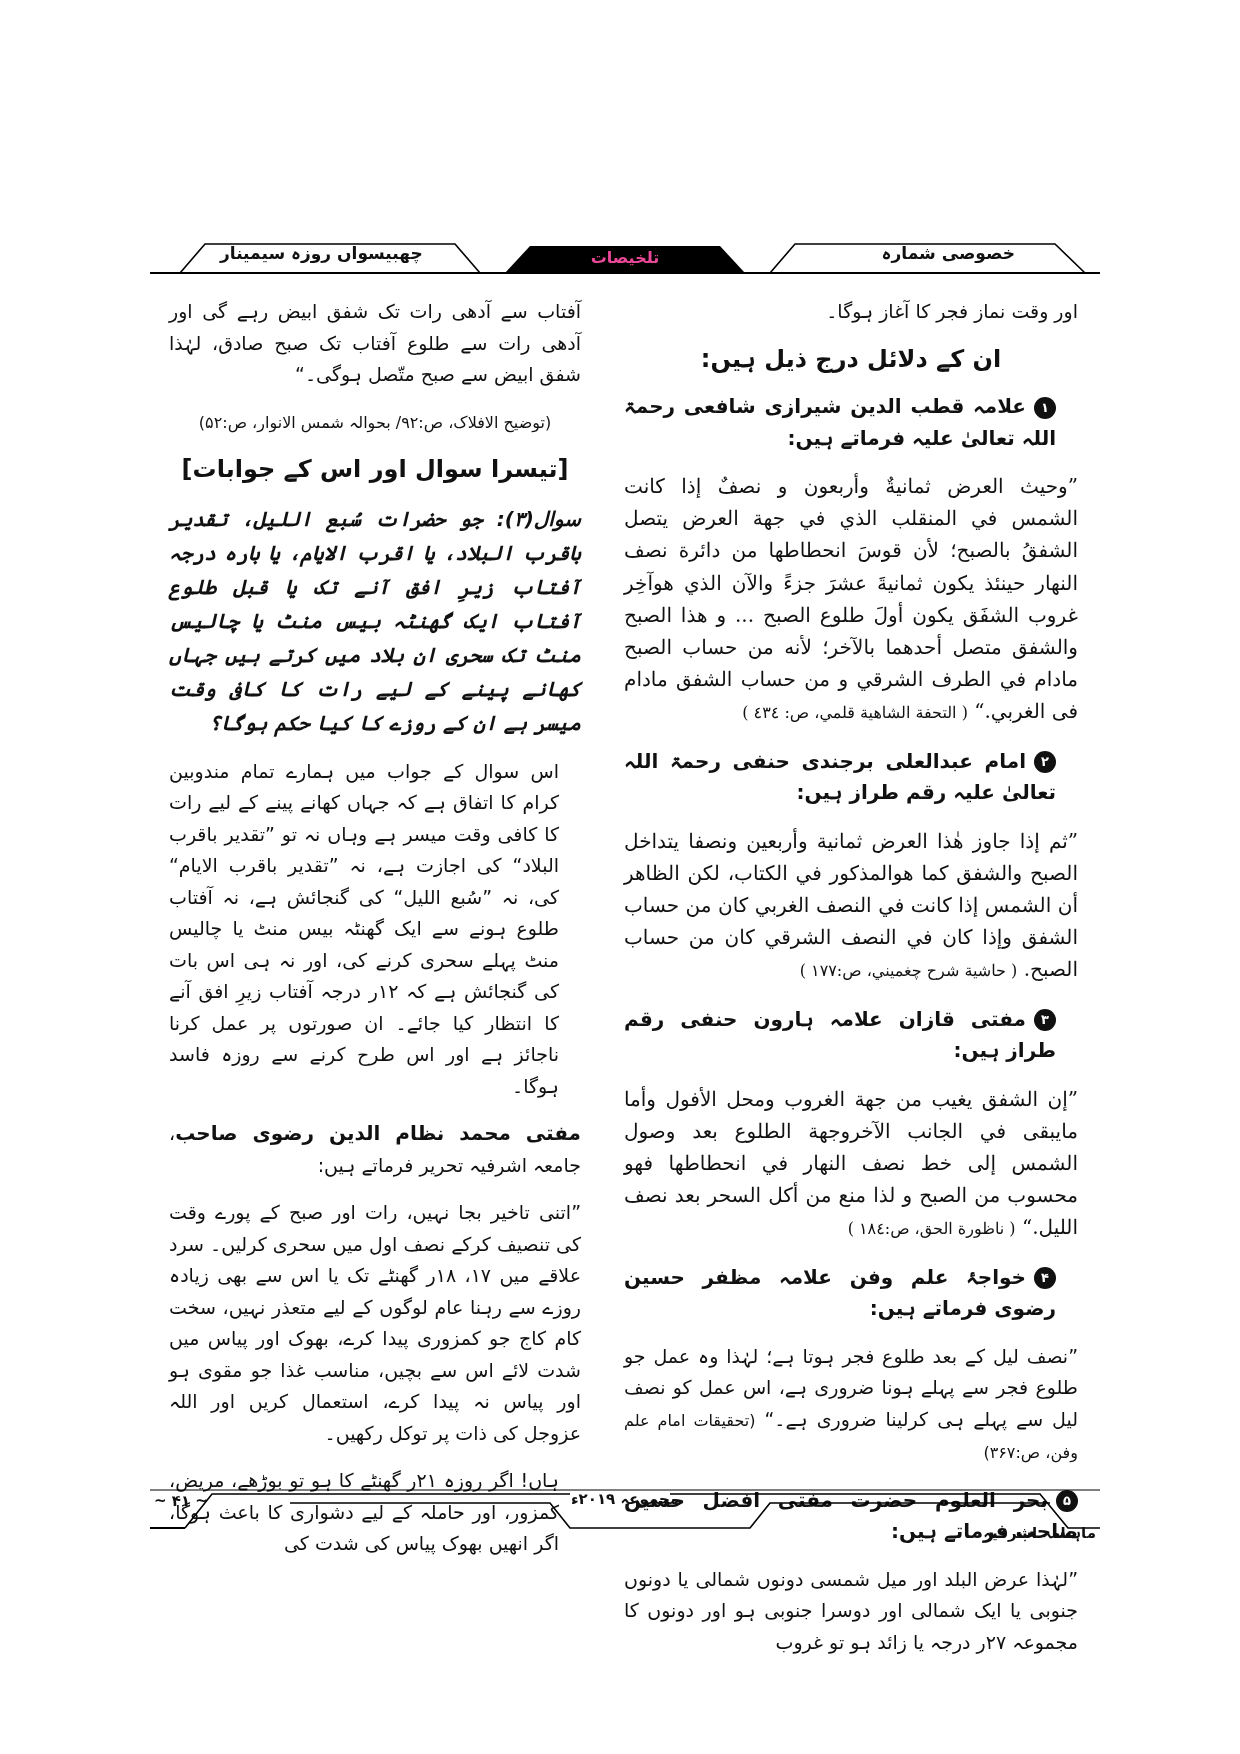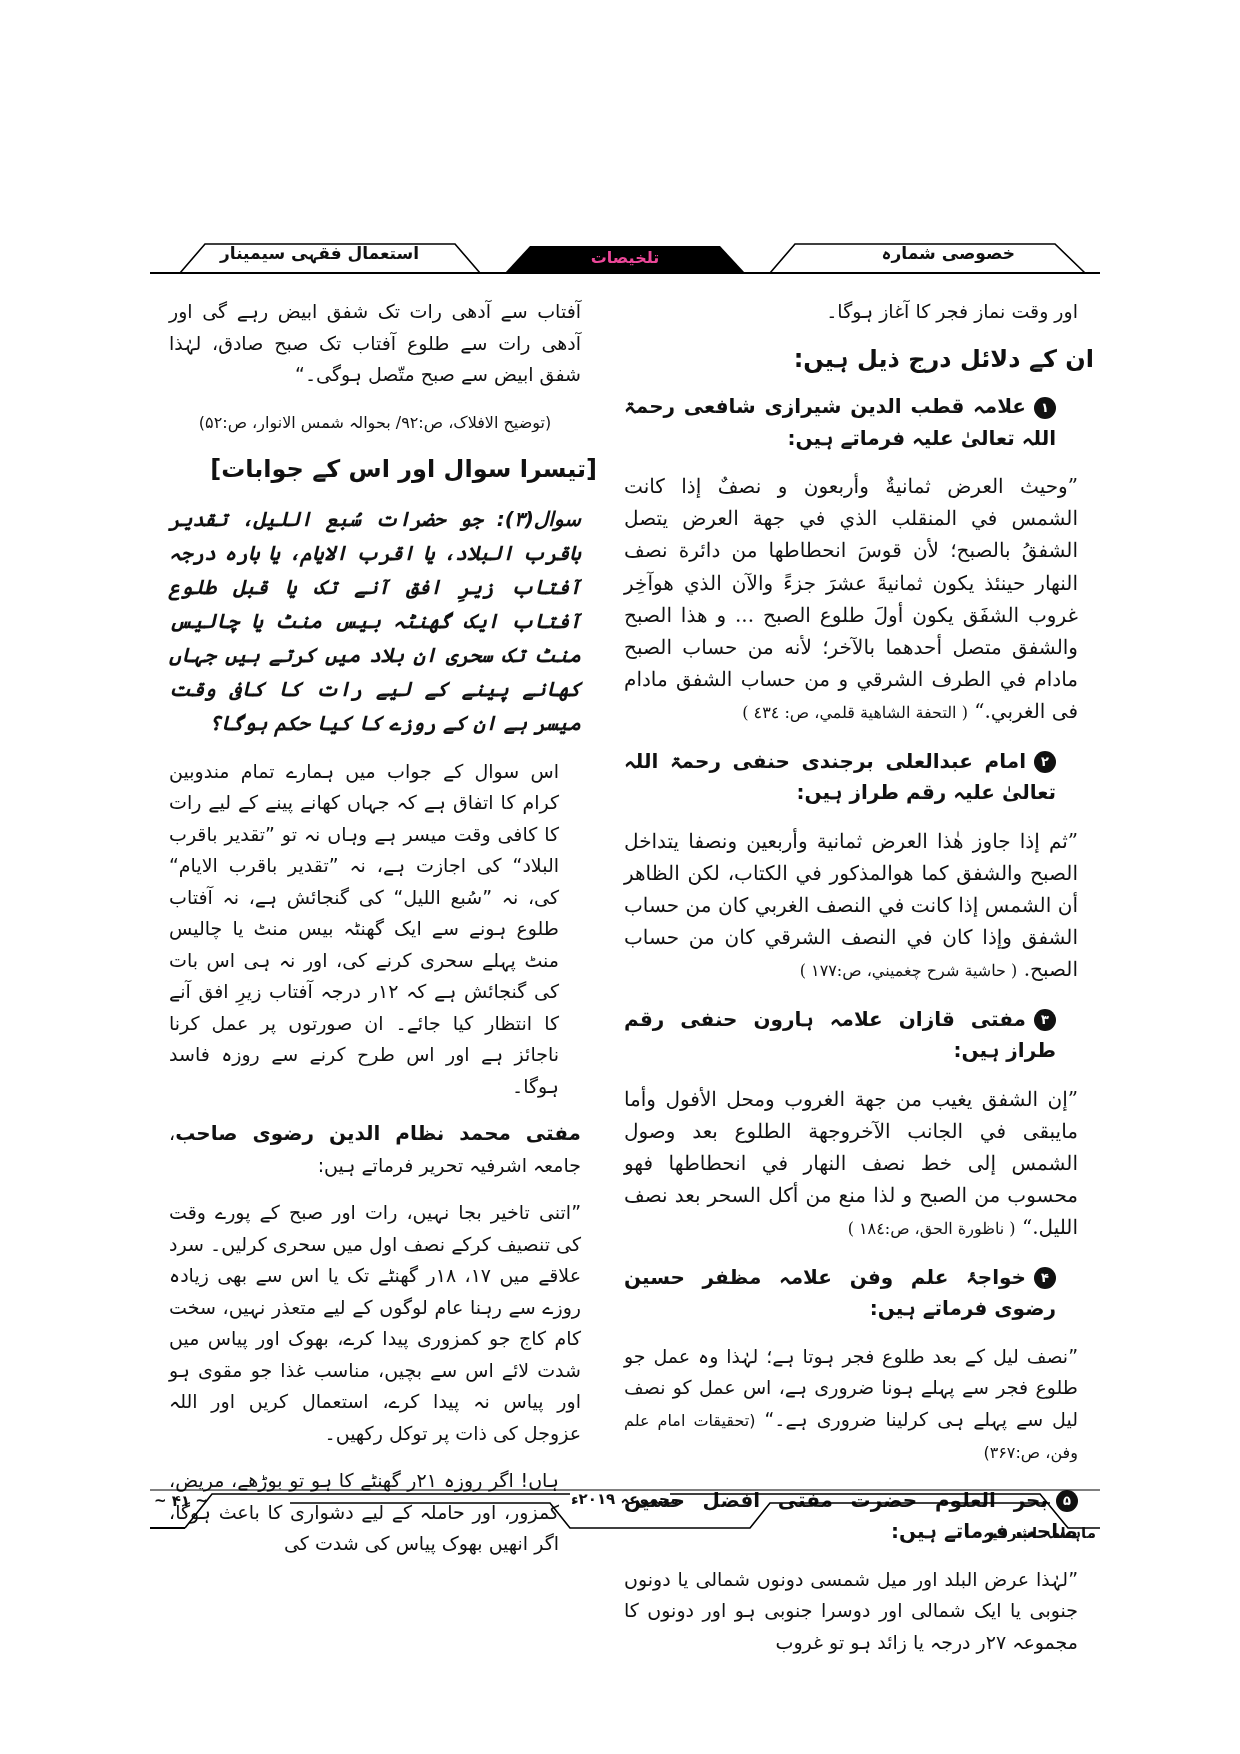--- a/index.html
+++ b/index.html
@@ -14,21 +14,21 @@
   .hdr-center { left:0; right:0; text-align:center; color:#ec4899; top:8px; font-size:16px; }
   .hdr-left { left:70px; }
 
   
   .col { position:absolute; top:280px; direction:rtl; text-align:justify; font-size:19px; line-height:31.5px; }
   .col-right { left:608px; width:486px; }
   .col-left { left:153px; width:444px; }
   .col p { margin:16px; }
   .arabic { font-family:"DejaVu Serif", serif; font-size:20px; line-height:32.2px; }
   .bold { font-weight:normal; }
-  .heading { text-align:right; font-size:24px; font-weight:bold; margin:6px 0 6px 0 !important; }
+  .heading { text-align:center; font-size:24px; font-weight:bold; margin:6px 0 6px 0 !important; }
   .subhead { font-size:20px; font-weight:bold; }
   .ref { font-size:16px; }
   .center { text-align:center; }
   .indent { padding-right:22px; }
   .num { display:inline-block; width:22px; height:22px; border-radius:50%; background:#111; color:#fff; font-size:13px; line-height:22px; text-align:center; font-weight:bold; margin-left:8px; vertical-align:middle; direction:ltr; }
   .q { font-weight:bold; font-style:italic; font-size:20px; line-height:34px; }
 
   
   .ftr { position:absolute; left:150px; top:1488px; width:950px; height:50px; }
   .ftr svg { position:absolute; left:0; top:0; }
@@ -44,21 +44,21 @@
 
   <div class="hdr">
     <svg width="950" height="34">
       <line x1="0" y1="33" x2="950" y2="33" stroke="#000" stroke-width="2"></line>
       <polyline points="30,33 55,4 305,4 330,33" fill="none" stroke="#000" stroke-width="1.6"></polyline>
       <polyline points="620,33 645,4 905,4 935,33" fill="none" stroke="#000" stroke-width="1.6"></polyline>
       <polygon points="355,33 380,6 570,6 595,33" fill="#000"></polygon>
     </svg>
     <span class="hdr-label hdr-right">خصوصی شمارہ</span>
     <span class="hdr-label hdr-center">تلخیصات</span>
-    <span class="hdr-label hdr-left">استعمال فقہی سیمینار</span>
+    <span class="hdr-label hdr-left">چھبیسواں روزہ سیمینار</span>
   </div>
 
   <div class="col col-right">
     <p class="bold">اور وقت نماز فجر کا آغاز ہوگا۔</p>
     <p class="heading">ان کے دلائل درج ذیل ہیں:</p>
 
     <p class="subhead indent"><span class="num">١</span><span>علامہ قطب الدین شیرازی شافعی رحمۃ اللہ تعالیٰ علیہ فرماتے ہیں:</span></p>
     <p class="arabic"><span>”وحيث العرض ثمانيةٌ وأربعون و نصفٌ إذا كانت الشمس في المنقلب الذي في جهة العرض يتصل الشفقُ بالصبح؛ لأن قوسَ انحطاطها من دائرة نصف النهار حينئذ يكون ثمانيةَ عشرَ جزءً والآن الذي هوآخِر غروب الشفَق يكون أولَ طلوع الصبح ... و هذا الصبح والشفق متصل أحدهما بالآخر؛ لأنه من حساب الصبح مادام في الطرف الشرقي و من حساب الشفق مادام فى الغربي.“</span> <span class="ref">( التحفة الشاهية قلمي، ص: ٤٣٤ )</span></p>
 
     <p class="subhead indent"><span class="num">٢</span><span>امام عبدالعلی برجندی حنفی رحمۃ اللہ تعالیٰ علیہ رقم طراز ہیں:</span></p>

